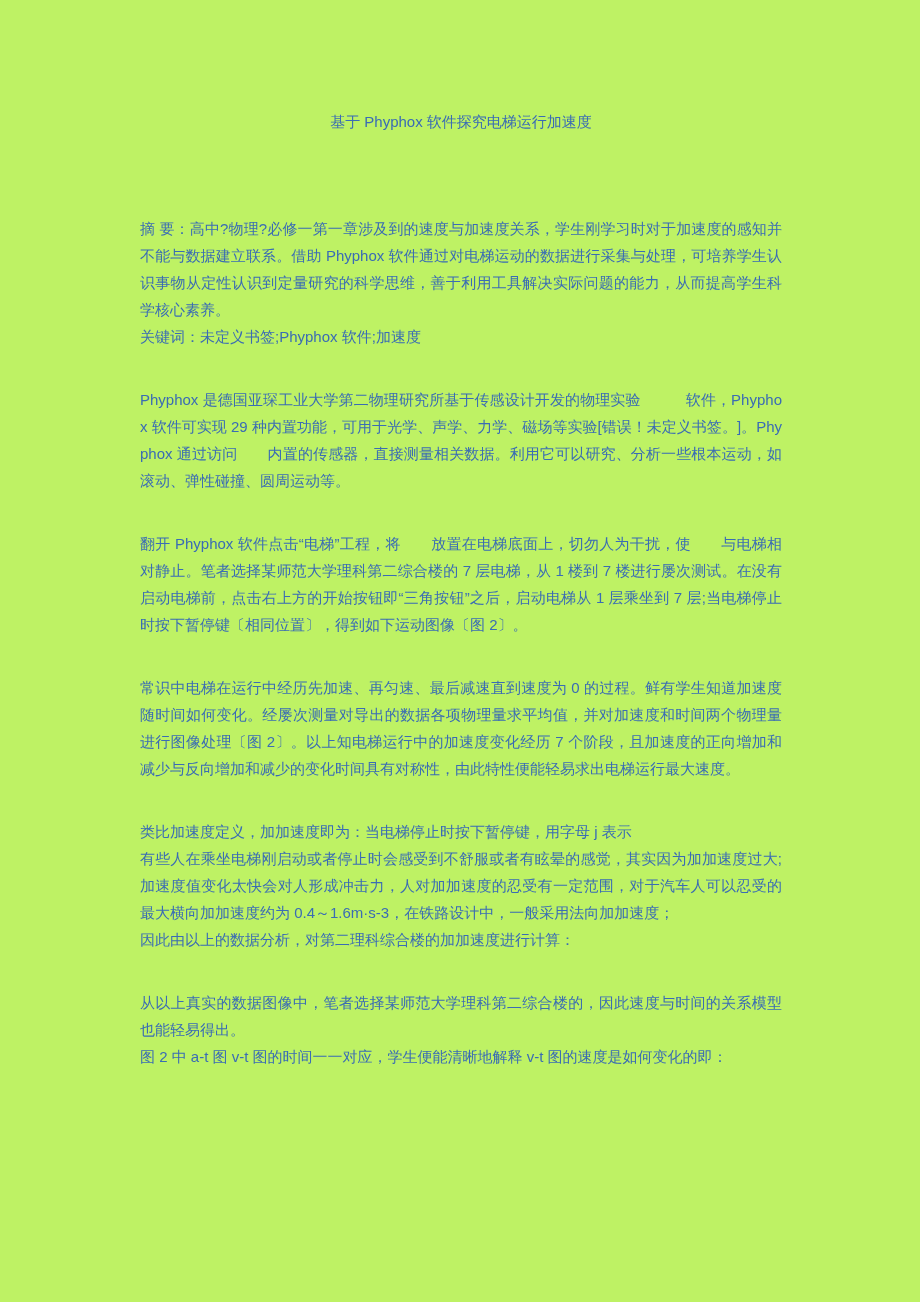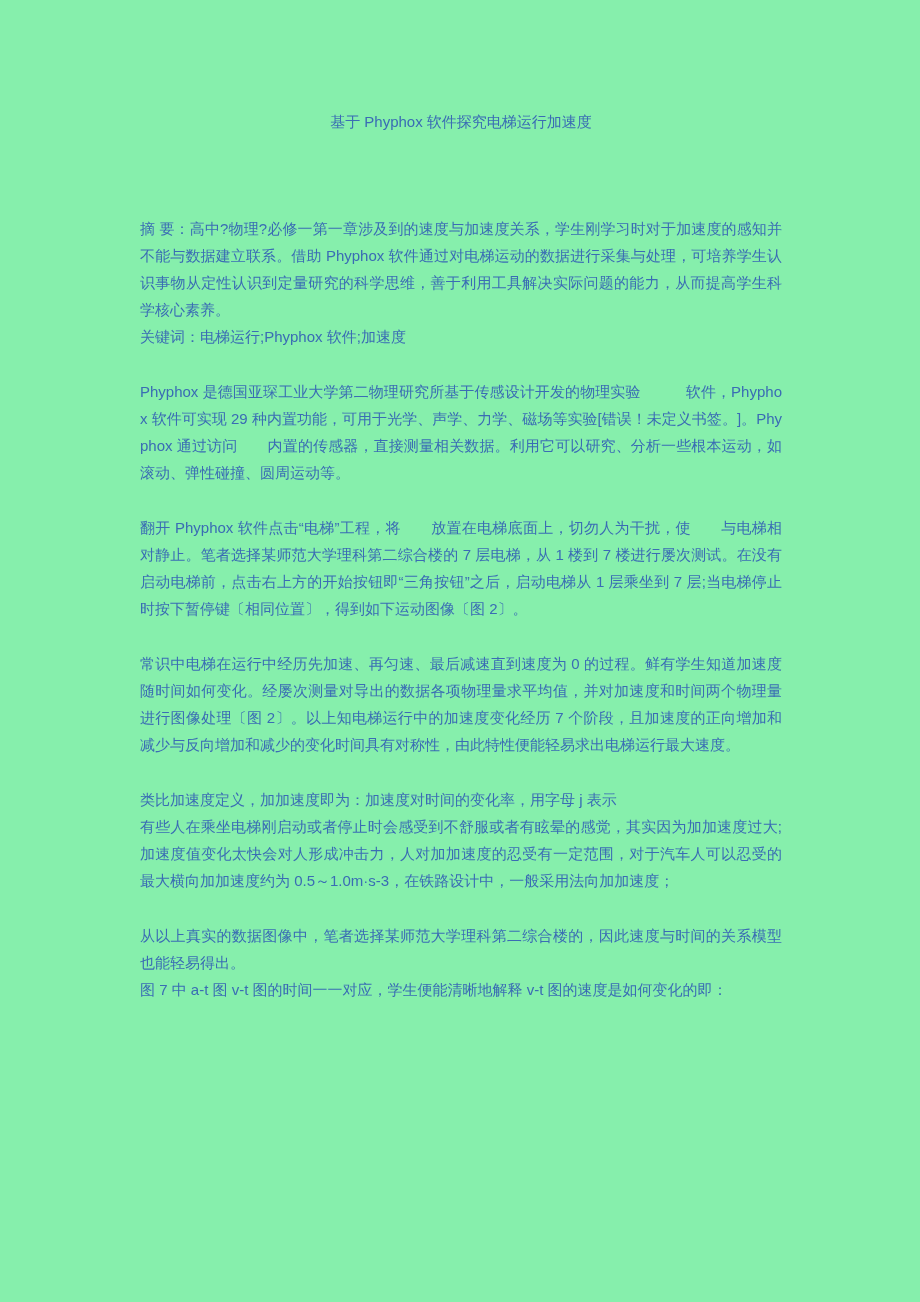--- a/index.html
+++ b/index.html
@@ -5,21 +5,21 @@
   html, body {
     margin: 0;
     padding: 0;
     background: #ffffff;
   }
   .page {
     position: relative;
     width: 920px;
     height: 1302px;
     margin: 0 auto;
-    background: #86efac;
+    background: #bef264;
     box-sizing: border-box;
     padding: 108px 138px 40px 140px;
     font-family: "Liberation Sans", "DejaVu Sans", sans-serif;
     color: #3A6CB4;
     overflow: hidden;
   }
   .doc-title {
     text-align: center;
     font-size: 15px;
     line-height: 27px;
@@ -27,31 +27,32 @@
     font-weight: 400;
   }
   .para {
     font-size: 15px;
     line-height: 27px;
     margin: 0;
     text-align: justify;
     word-break: break-all;
   }
   .para.gap {
-    margin-top: 28px;
+    margin-top: 36px;
   }
 </style>
 </head>
 <body>
 
 <div class="page" style="color: rgb(58, 108, 180);">
   <p class="doc-title">基于 Phyphox 软件探究电梯运行加速度</p>
 
   <p class="para">摘 要：高中?物理?必修一第一章涉及到的速度与加速度关系，学生刚学习时对于加速度的感知并不能与数据建立联系。借助 Phyphox 软件通过对电梯运动的数据进行采集与处理，可培养学生认识事物从定性认识到定量研究的科学思维，善于利用工具解决实际问题的能力，从而提高学生科学核心素养。</p>
-  <p class="para">关键词：电梯运行;Phyphox 软件;加速度</p>
+  <p class="para">关键词：未定义书签;Phyphox 软件;加速度</p>
   <p class="para gap">Phyphox 是德国亚琛工业大学第二物理研究所基于传感设计开发的物理实验　　　软件，Phyphox 软件可实现 29 种内置功能，可用于光学、声学、力学、磁场等实验[错误！未定义书签。]。Phyphox 通过访问　　内置的传感器，直接测量相关数据。利用它可以研究、分析一些根本运动，如滚动、弹性碰撞、圆周运动等。</p>
   <p class="para gap">翻开 Phyphox 软件点击“电梯”工程，将　　放置在电梯底面上，切勿人为干扰，使　　与电梯相对静止。笔者选择某师范大学理科第二综合楼的 7 层电梯，从 1 楼到 7 楼进行屡次测试。在没有启动电梯前，点击右上方的开始按钮即“三角按钮”之后，启动电梯从 1 层乘坐到 7 层;当电梯停止时按下暂停键〔相同位置〕，得到如下运动图像〔图 2〕。</p>
   <p class="para gap">常识中电梯在运行中经历先加速、再匀速、最后减速直到速度为 0 的过程。鲜有学生知道加速度随时间如何变化。经屡次测量对导出的数据各项物理量求平均值，并对加速度和时间两个物理量进行图像处理〔图 2〕。以上知电梯运行中的加速度变化经历 7 个阶段，且加速度的正向增加和减少与反向增加和减少的变化时间具有对称性，由此特性便能轻易求出电梯运行最大速度。</p>
-  <p class="para gap">类比加速度定义，加加速度即为：加速度对时间的变化率，用字母 j 表示</p>
-  <p class="para">有些人在乘坐电梯刚启动或者停止时会感受到不舒服或者有眩晕的感觉，其实因为加加速度过大;加速度值变化太快会对人形成冲击力，人对加加速度的忍受有一定范围，对于汽车人可以忍受的最大横向加加速度约为 0.5～1.0m·s-3，在铁路设计中，一般采用法向加加速度；</p>
+  <p class="para gap">类比加速度定义，加加速度即为：当电梯停止时按下暂停键，用字母 j 表示</p>
+  <p class="para">有些人在乘坐电梯刚启动或者停止时会感受到不舒服或者有眩晕的感觉，其实因为加加速度过大;加速度值变化太快会对人形成冲击力，人对加加速度的忍受有一定范围，对于汽车人可以忍受的最大横向加加速度约为 0.4～1.6m·s-3，在铁路设计中，一般采用法向加加速度；</p>
+  <p class="para">因此由以上的数据分析，对第二理科综合楼的加加速度进行计算：</p>
   <p class="para gap">从以上真实的数据图像中，笔者选择某师范大学理科第二综合楼的，因此速度与时间的关系模型也能轻易得出。</p>
-  <p class="para">图 7 中 a-t 图 v-t 图的时间一一对应，学生便能清晰地解释 v-t 图的速度是如何变化的即：</p>
+  <p class="para">图 2 中 a-t 图 v-t 图的时间一一对应，学生便能清晰地解释 v-t 图的速度是如何变化的即：</p>
 </div>
 
 </body></html>

